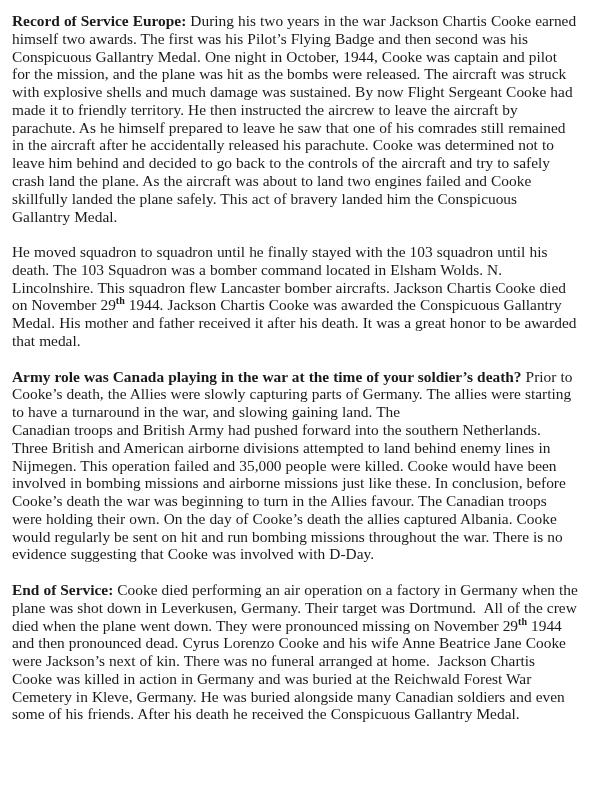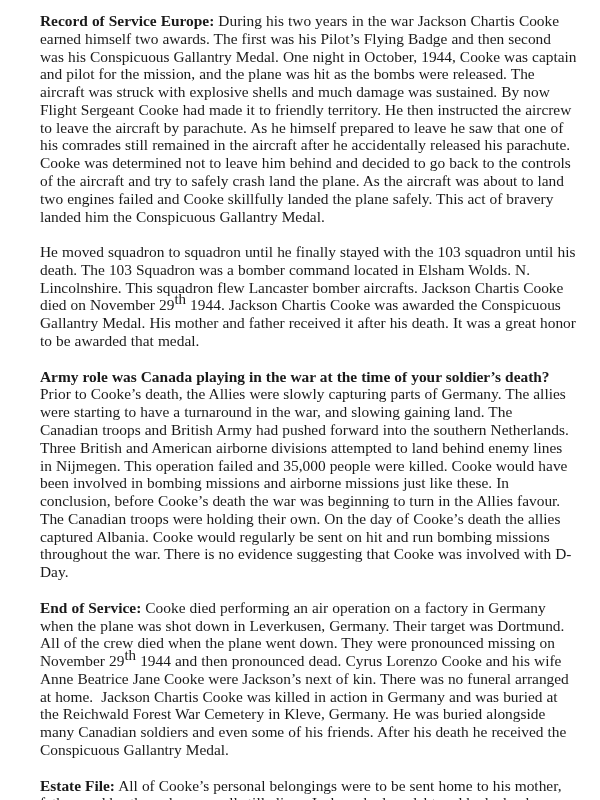--- a/index.html
+++ b/index.html
@@ -9,46 +9,46 @@
   body {
     width: 600px;
     height: 800px;
     background: #ffffff;
     overflow: hidden;
   }
   .page {
     box-sizing: border-box;
     width: 600px;
     height: 800px;
-    padding: 12px 22px 0 40px;
+    padding: 12px 22px 0 12px;
     font-family: "Liberation Serif", "DejaVu Serif", serif;
     font-size: 15.4px;
     line-height: 17.78px;
     color: #1a1a1a;
     text-align: left;
   }
   .para {
     margin: 0 0 17.78px 0;
     white-space: pre-wrap;
     word-spacing: 0.2px;
   }
   .para b {
     font-weight: bold;
   }
   .para sup {
-    font-size: 15px;
+    font-size: 10px;
     line-height: 0;
     vertical-align: super;
+    font-weight: bold;
   }
 </style>
 </head>
 <body>
 
 <div class="page">
   <div id="doc-content">
       <p class="para"><b>Record of Service Europe:</b><span> During his two years in the war Jackson Chartis Cooke earned himself two awards. The first was his Pilot’s Flying Badge and then second was his Conspicuous Gallantry Medal. One night in October, 1944, Cooke was captain and pilot for the mission, and the plane was hit as the bombs were released. The aircraft was struck with explosive shells and much damage was sustained. By now Flight Sergeant Cooke had made it to friendly territory. He then instructed the aircrew to leave the aircraft by parachute. As he himself prepared to leave he saw that one of his comrades still remained in the aircraft after he accidentally released his parachute. Cooke was determined not to leave him behind and decided to go back to the controls of the aircraft and try to safely crash land the plane. As the aircraft was about to land two engines failed and Cooke skillfully landed the plane safely. This act of bravery landed him the Conspicuous Gallantry Medal.</span></p>
       <p class="para"><span>He moved squadron to squadron until he finally stayed with the 103 squadron until his death. The 103 Squadron was a bomber command located in Elsham Wolds. N. Lincolnshire. This squadron flew Lancaster bomber aircrafts. Jackson Chartis Cooke died on November 29</span><sup>th</sup><span> 1944. Jackson Chartis Cooke was awarded the Conspicuous Gallantry Medal. His mother and father received it after his death. It was a great honor to be awarded that medal.</span></p>
       <p class="para"><b>Army role was Canada playing in the war at the time of your soldier’s death?</b><span> Prior to Cooke’s death, the Allies were slowly capturing parts of Germany. The allies were starting to have a turnaround in the war, and slowing gaining land. The
 Canadian troops and British Army had pushed forward into the southern Netherlands. Three British and American airborne divisions attempted to land behind enemy lines in Nijmegen. This operation failed and 35,000 people were killed. Cooke would have been involved in bombing missions and airborne missions just like these. In conclusion, before Cooke’s death the war was beginning to turn in the Allies favour. The Canadian troops were holding their own. On the day of Cooke’s death the allies captured Albania. Cooke would regularly be sent on hit and run bombing missions throughout the war. There is no evidence suggesting that Cooke was involved with D-Day.</span></p>
       <p class="para"><b>End of Service:</b><span> Cooke died performing an air operation on a factory in Germany when the plane was shot down in Leverkusen, Germany. Their target was Dortmund.  All of the crew died when the plane went down. They were pronounced missing on November 29</span><sup>th</sup><span> 1944 and then pronounced dead. Cyrus Lorenzo Cooke and his wife Anne Beatrice Jane Cooke were Jackson’s next of kin. There was no funeral arranged at home.  Jackson Chartis Cooke was killed in action in Germany and was buried at the Reichwald Forest War Cemetery in Kleve, Germany. He was buried alongside many Canadian soldiers and even some of his friends. After his death he received the Conspicuous Gallantry Medal.</span></p>
-      <p class="para"><b>Estate File:</b><span> All of Cooke’s personal belongings were to be sent home to his mother, father, and brother who were all still alive.  Jackson had no debt and had a bank account</span></p>
     </div>
 </div>
 
 </body></html>

